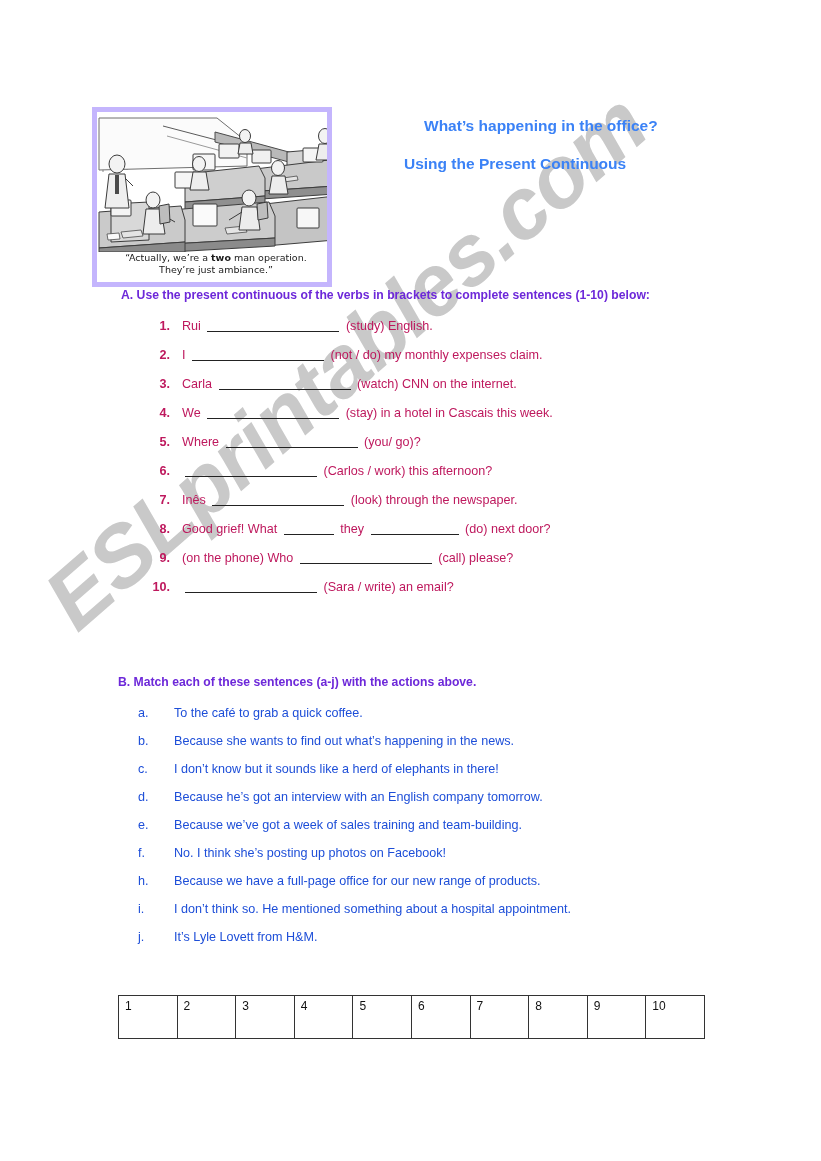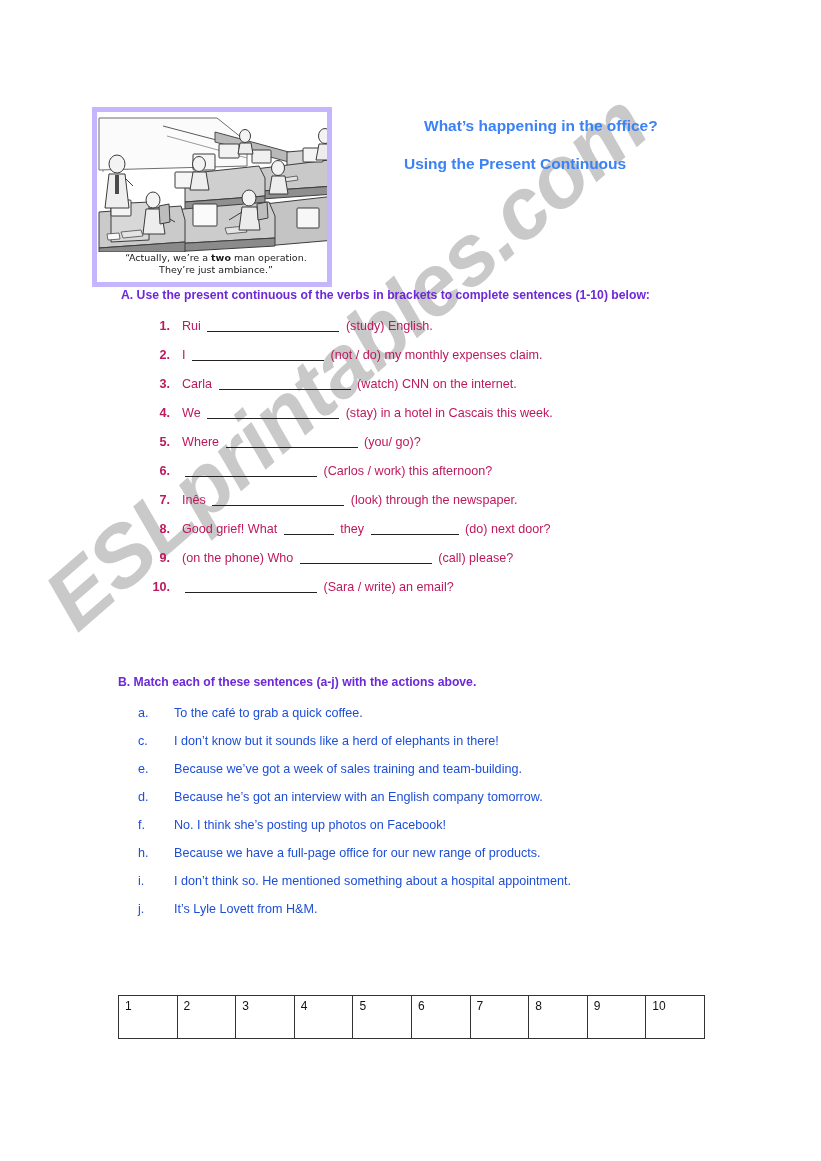--- a/index.html
+++ b/index.html
@@ -285,23 +285,24 @@
       <div class="row-a"><span class="num">6.</span><span class="blank long"></span><span> (Carlos / work) this afternoon?</span></div>
       <div class="row-a"><span class="num">7.</span><span>Inês </span><span class="blank long"></span><span> (look) through the newspaper.</span></div>
       <div class="row-a"><span class="num">8.</span><span>Good grief! What </span><span class="blank short"></span><span> they </span><span class="blank mid"></span><span> (do) next door?</span></div>
       <div class="row-a"><span class="num">9.</span><span>(on the phone) Who </span><span class="blank long"></span><span> (call) please?</span></div>
       <div class="row-a"><span class="num">10.</span><span class="blank long"></span><span> (Sara / write) an email?</span></div>
     </div>
 
   <div class="section-heading" id="heading-b">B. Match each of these sentences (a-j) with the actions above.</div>
   <div id="list-b">
       <div class="row-b"><span class="letter">a.</span><span>To the café to grab a quick coffee.</span></div>
+      <div class="row-b"><span class="letter">b.</span><span>Because she wants to find out what’s happening in the news.</span></div>
       <div class="row-b"><span class="letter">c.</span><span>I don’t know but it sounds like a herd of elephants in there!</span></div>
+      <div class="row-b"><span class="letter">d.</span><span>Because he’s got an interview with an English company tomorrow.</span></div>
       <div class="row-b"><span class="letter">e.</span><span>Because we’ve got a week of sales training and team-building.</span></div>
-      <div class="row-b"><span class="letter">d.</span><span>Because he’s got an interview with an English company tomorrow.</span></div>
       <div class="row-b"><span class="letter">f.</span><span>No. I think she’s posting up photos on Facebook!</span></div>
       <div class="row-b"><span class="letter">h.</span><span>Because we have a full-page office for our new range of products.</span></div>
       <div class="row-b"><span class="letter">i.</span><span>I don’t think so. He mentioned something about a hospital appointment.</span></div>
       <div class="row-b"><span class="letter">j.</span><span>It’s Lyle Lovett from H&amp;M.</span></div>
     </div>
 
   <table id="answer-table">
     <tbody>
         <tr id="answer-row">
           <td>1</td>

